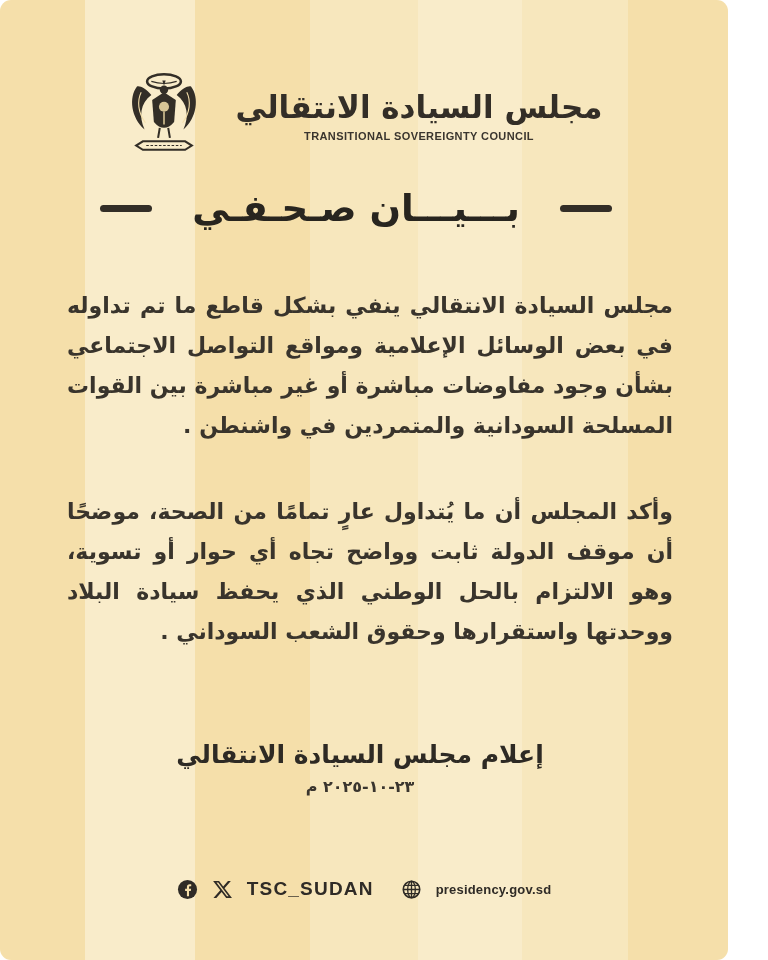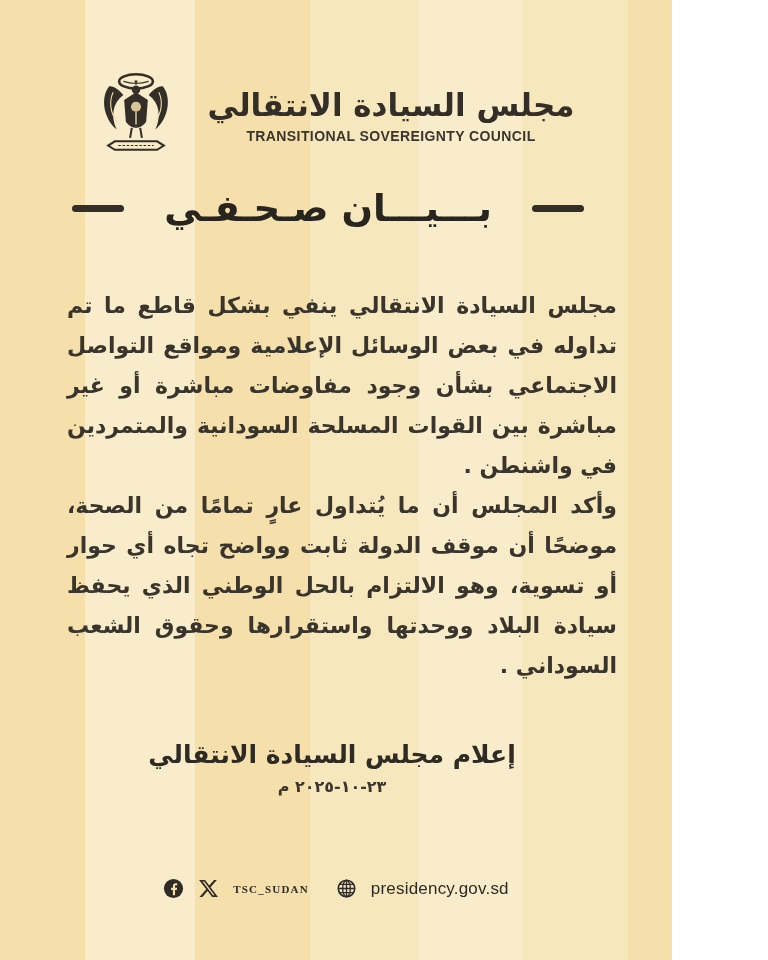--- a/index.html
+++ b/index.html
@@ -6,44 +6,45 @@
     --stripe-a:#f5dfaa; --stripe-b:#f9ecca; --stripe-c:#f7e7bd;
     --ink:#39342c; --emblem:#332e27;
   }
   *{margin:0;padding:0;box-sizing:border-box}
   html,body{width:768px;height:960px;overflow:hidden}
   body{
     font-family:"DejaVu Sans",sans-serif;
     color:var(--ink);
   }
   .page{
-    position:relative;width:672px;height:960px;
+    position:relative;width:728px;height:960px;
     background:linear-gradient(90deg,
       var(--stripe-a) 0, var(--stripe-a) 85px,
       var(--stripe-b) 85px, var(--stripe-b) 195px,
       var(--stripe-a) 195px, var(--stripe-a) 310px,
       var(--stripe-c) 310px, var(--stripe-c) 418px,
       var(--stripe-b) 418px, var(--stripe-b) 522px,
       var(--stripe-c) 522px, var(--stripe-c) 628px,
       var(--stripe-a) 628px);
+    border-radius:11px;
   }
   
   .header{
     position:absolute;top:70px;left:0;right:0;
     display:flex;justify-content:center;align-items:center;gap:34px;
   }
   .emblem{width:76px;height:92px;flex:0 0 auto}
   .org{display:flex;flex-direction:column;align-items:center;gap:6px}
   .org-ar{
     direction:rtl;font-size:31px;font-weight:bold;color:var(--emblem);
     letter-spacing:0;line-height:1.1;
   }
   .org-en{
     font-family:"Liberation Sans","DejaVu Sans",sans-serif;
-    font-size:14px;font-weight:700;letter-spacing:.4px;color:#3a352e;text-align:center;
+    font-size:11px;font-weight:700;letter-spacing:.4px;color:#3a352e;text-align:center;
   }
   
   .title-row{
     position:absolute;top:190px;left:0;right:16px;
     display:flex;justify-content:center;align-items:center;gap:40px;text-align:right;
   }
   .title-dash{
     width:52px;height:7px;border-radius:4px;background:var(--emblem);
     flex:0 0 auto;
   }
@@ -51,39 +52,39 @@
     direction:rtl;font-size:37px;font-weight:bold;color:#28251f;
     line-height:1;white-space:nowrap;
   }
   
   .body-text{position:absolute;top:286px;left:67px;right:55px}
   .body-text p{
     direction:rtl;text-align:justify;
     font-size:22px;font-weight:bold;line-height:1.82;
     color:var(--ink);
   }
-  .body-text p + p{}
+  .body-text p + p{margin-top:46px}
   
   .sig-block{position:absolute;top:740px;left:0;right:8px;text-align:center;direction:rtl}
   .signature{font-size:25px;font-weight:bold;color:#2e2a24}
   .date{margin-top:8px;font-size:16px;font-weight:bold;color:#3a352e}
   
   .social{
     position:absolute;top:878px;left:0;right:0;
     display:flex;justify-content:center;align-items:center;gap:14px;
     color:#2f2b26;
   }
   .icon{width:21px;height:21px;flex:0 0 auto;display:block}
   .handle{
-    font-family:Liberation Serif, serif;
-    font-size:11px;font-weight:700;letter-spacing:1.2px;margin-right:13px;
+    font-family:Liberation Sans, sans-serif;
+    font-size:19px;font-weight:700;letter-spacing:1.2px;margin-right:13px;
   }
   .website{
     font-family:"Liberation Sans","DejaVu Sans",sans-serif;
-    font-size:17px;font-weight:400;letter-spacing:.2px;
+    font-size:13px;font-weight:700;letter-spacing:.2px;
   }
 </style>
 </head>
 <body>
 
 <div class="page">
 
   <div class="header">
     <svg class="emblem" viewBox="0 0 90 104" fill="none" xmlns="http://www.w3.org/2000/svg">
 

